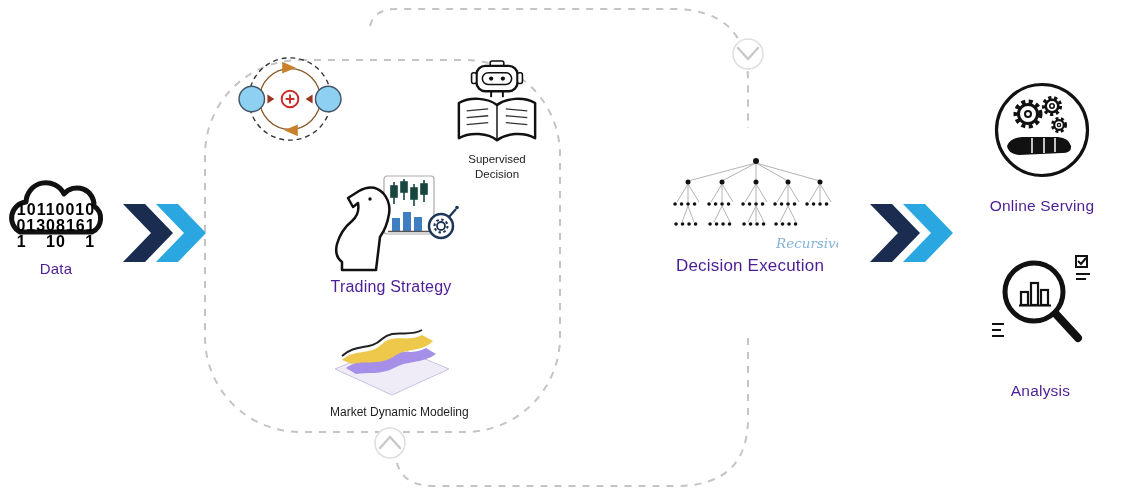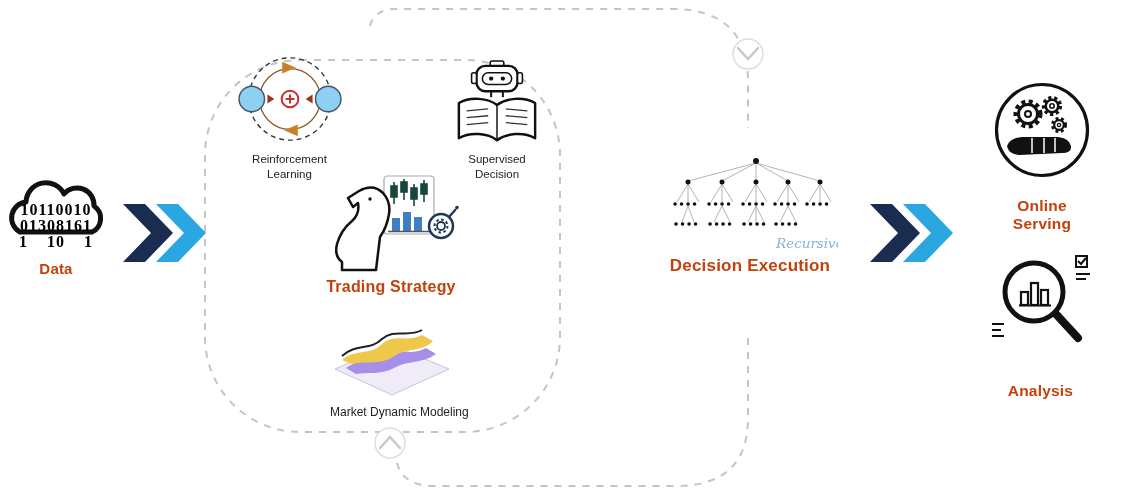--- a/index.html
+++ b/index.html
@@ -3,26 +3,26 @@
 <meta charset="utf-8">
 <style>
   html,body{margin:0;padding:0;background:#fff;}
   .canvas{
     position:relative;width:1121px;height:494px;background:#ffffff;
     font-family:"Liberation Sans",sans-serif;overflow:hidden;
   }
   .overlay{position:absolute;left:0;top:0;z-index:0;}
   .node{position:absolute;z-index:1;text-align:center;}
   .node svg{display:block;margin:0 auto;}
-  .label-lg{font-size:15px;font-weight:700;color:#c2410c;letter-spacing:.2px;}
+  .label-lg{font-size:15px;font-weight:400;color:#4c1d95;letter-spacing:.2px;}
   .label-sm{font-size:11.5px;font-weight:500;color:#222;line-height:1.3;}
   .nowrap{white-space:nowrap;}
   .binary{
     position:absolute;left:0;right:0;top:30px;
-    font-family:Liberation Serif, serif;font-weight:700;
+    font-family:Liberation Sans, sans-serif;font-weight:700;
     font-size:16px;line-height:16px;color:#000;letter-spacing:1px;
   }
   .binary .brow:nth-child(3){word-spacing:14px;}
   .data-label{position:absolute;left:0;right:0;top:88px;}
 </style>
 </head>
 <body>
 
 <div class="canvas">
 
@@ -72,21 +72,20 @@
       <circle cx="17" cy="50" r="13" stroke="#456" stroke-width="1.5" fill="#8dd0f2"></circle>
       <circle cx="95" cy="50" r="13" stroke="#456" stroke-width="1.5" fill="#8dd0f2"></circle>
       <polygon points="40,50 33,45.5 33,54.5" fill="#993322"></polygon>
       <polygon points="72,50 79,45.5 79,54.5" fill="#993322"></polygon>
       <g fill="none" stroke-width="2" stroke="#cc2b2b">
         <circle cx="56" cy="50" r="8.5" fill="#ffffff"></circle>
         <line x1="56" y1="45.5" x2="56" y2="54.5"></line>
         <line x1="51.5" y1="50" x2="60.5" y2="50"></line>
       </g>
     </svg>
-    <div class="label-sm" style="width:96px;margin:4px auto 0;">Reinforcement Learning</div>
   </div>
 
   <div class="node" style="left:452px;top:60px;width:90px;">
     <svg width="88" height="90" viewBox="0 0 90 92">
       <rect x="38" y="1" width="14" height="5" rx="2" fill="#fff" stroke="#111" stroke-width="1.6"></rect>
       <rect x="24" y="6" width="42" height="26" rx="9" fill="#fff" stroke="#111" stroke-width="2.5"></rect>
       <rect x="30" y="13" width="30" height="12" rx="6" fill="#fff" stroke="#111" stroke-width="1.6"></rect>
       <circle cx="39" cy="19" r="2.2" fill="#111"></circle>
       <circle cx="51" cy="19" r="2.2" fill="#111"></circle>
       <rect x="19" y="13" width="5" height="11" rx="2" fill="#fff" stroke="#111" stroke-width="1.6"></rect>

